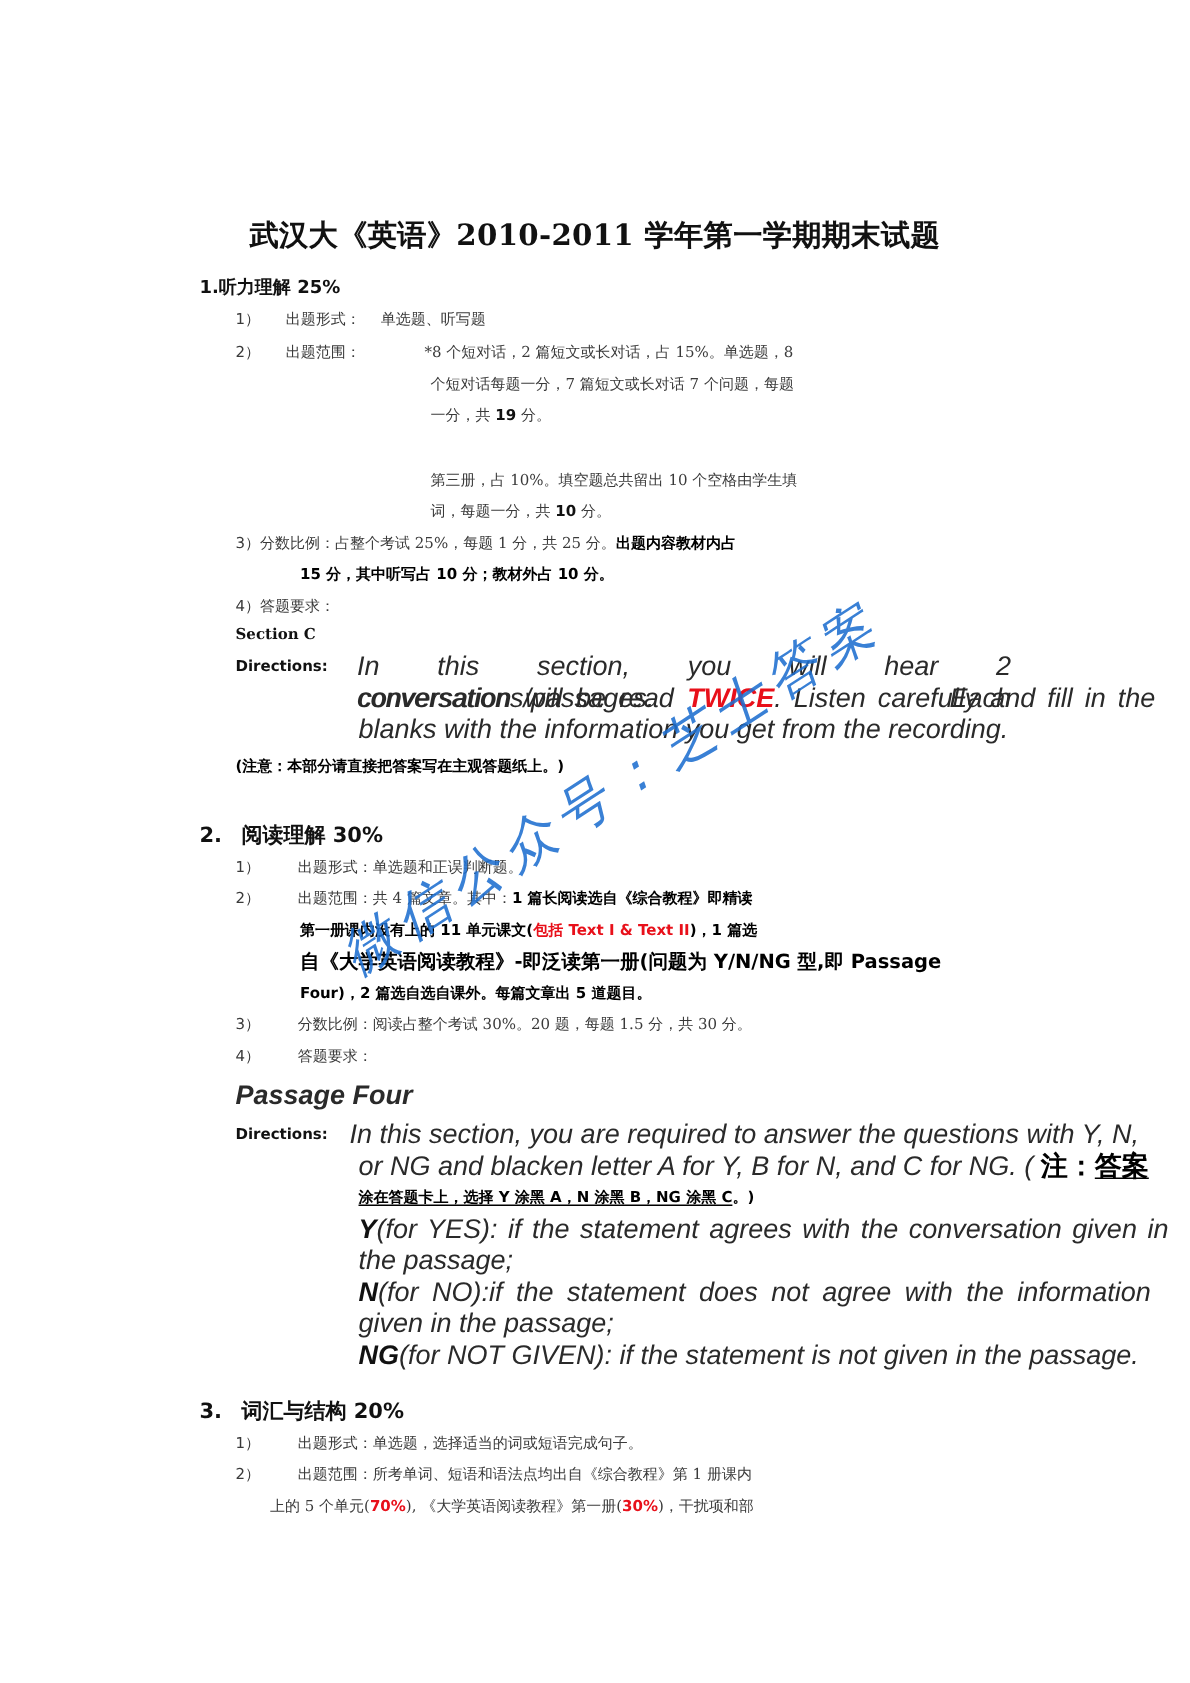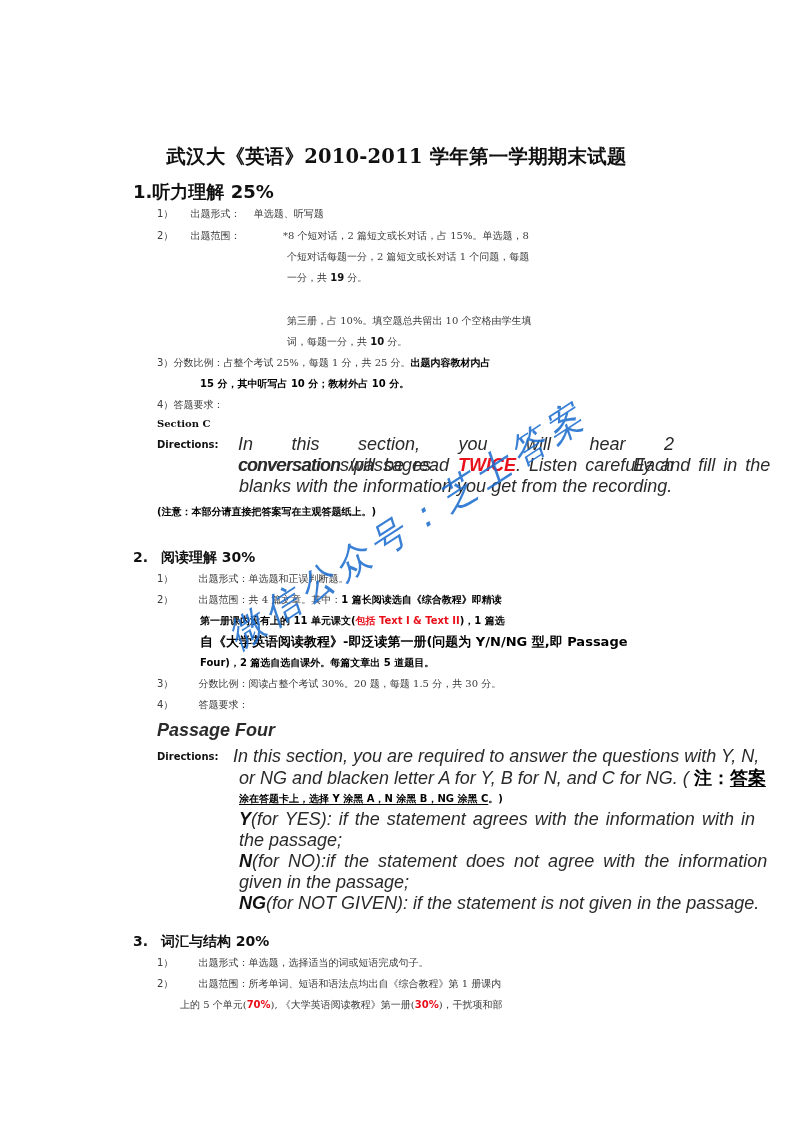--- a/index.html
+++ b/index.html
@@ -20,34 +20,34 @@
                font-size: 36px; transform-origin: left bottom; transform: rotate(-33deg);
                left: 245px; top: 612px; white-space: nowrap; opacity: 0.88; letter-spacing: 6px; font-style: italic; }
 </style>
 </head>
 <body>
 
 <div class="page">
 
   <div class="title">武汉大《英语》2010-2011 学年第一学期期末试题</div>
 
-  <div class="line sans b" style="left:133px; top:181px; font-size:18px;">1.听力理解  25%</div>
+  <div class="line sans b" style="left:133px; top:181px; font-size:12px;">1.听力理解  25%</div>
 
   <div class="line" style="left:157px; top:203px;">
     <span class="sans">1）</span>
     <span style="display:inline-block; margin-left:14px;">出题形式：</span>
     <span style="margin-left:10px;">单选题、听写题</span>
   </div>
 
   <div class="line" style="left:157px; top:225px;">
     <span class="sans">2）</span>
     <span style="display:inline-block; margin-left:14px;">出题范围：</span>
   </div>
   <div class="line" style="left:283px; top:225px;">*8  个短对话，2  篇短文或长对话，占  15%。单选题，8</div>
-  <div class="line" style="left:287px; top:246px;">个短对话每题一分，2 篇短文或长对话 1 个问题，每题</div>
+  <div class="line" style="left:287px; top:246px;">个短对话每题一分，7 篇短文或长对话 7 个问题，每题</div>
   <div class="line" style="left:287px; top:267px;">
     <span>一分，共 </span><span class="sans b">19</span><span> 分。</span>
   </div>
   <div class="line" style="left:287px; top:310px;">第三册，占 10%。填空题总共留出 10 个空格由学生填</div>
   <div class="line" style="left:287px; top:331px;">
     <span>词，每题一分，共 </span><span class="sans b">10</span><span> 分。</span>
   </div>
 
   <div class="line" style="left:157px; top:352px;">
     <span class="sans">3）</span><span>分数比例：</span><span>占整个考试 25%，每题 1 分，共 25 分。</span><span class="heavy">出题内容教材内占</span>
@@ -103,21 +103,21 @@
   <div class="line it" style="left:233px; top:746px;">In this section, you are required to answer the questions with Y, N,</div>
   <div class="line it" style="left:239px; top:767px;">
     <span>or NG and blacken letter A for Y, B for N, and C for NG. (</span>
     <span class="heavy" style="font-style:normal;">注：</span><span class="heavy u" style="font-style:normal;">答案</span>
   </div>
   <div class="line" style="left:239px; top:788px;">
     <span class="heavy u">涂在答题卡上，选择 Y 涂黑 A，N 涂黑 B，NG 涂黑 C</span><span class="heavy">。)</span>
   </div>
 
   <div class="line it" style="left:239px; top:809px;">
-    <span class="b">Y</span><span style="word-spacing:2px;">(for YES): if the statement agrees with the information with in</span>
+    <span class="b">Y</span><span style="word-spacing:2px;">(for YES): if the statement agrees with the conversation given in</span>
   </div>
   <div class="line it" style="left:239px; top:830px;">the passage;</div>
   <div class="line it" style="left:239px; top:851px;">
     <span class="b">N</span><span style="word-spacing:4px;">(for NO):if the statement does not agree with the information</span>
   </div>
   <div class="line it" style="left:239px; top:872px;">given in the passage;</div>
   <div class="line it" style="left:239px; top:893px;">
     <span class="b">NG</span><span>(for NOT GIVEN): if the statement is not given in the passage.</span>
   </div>
 

